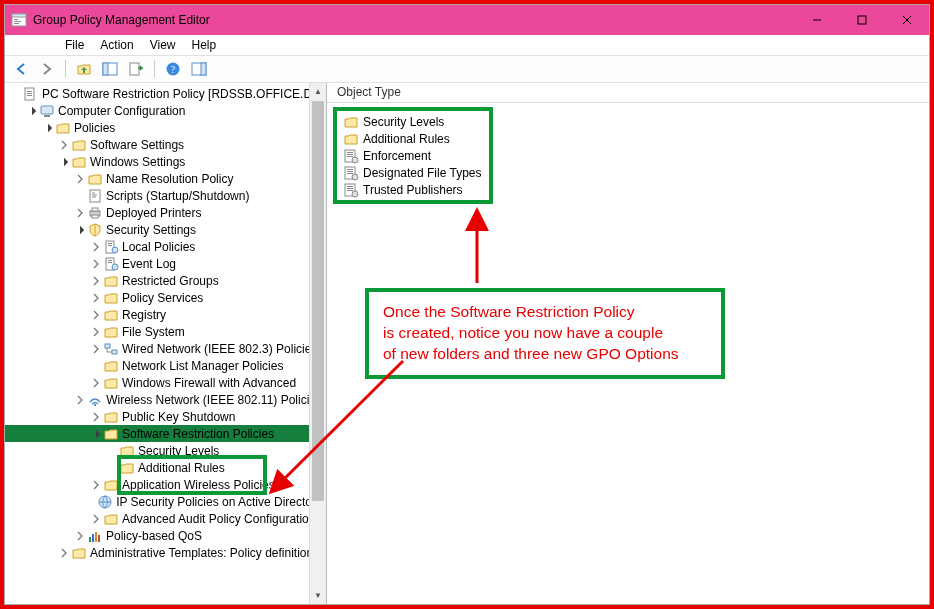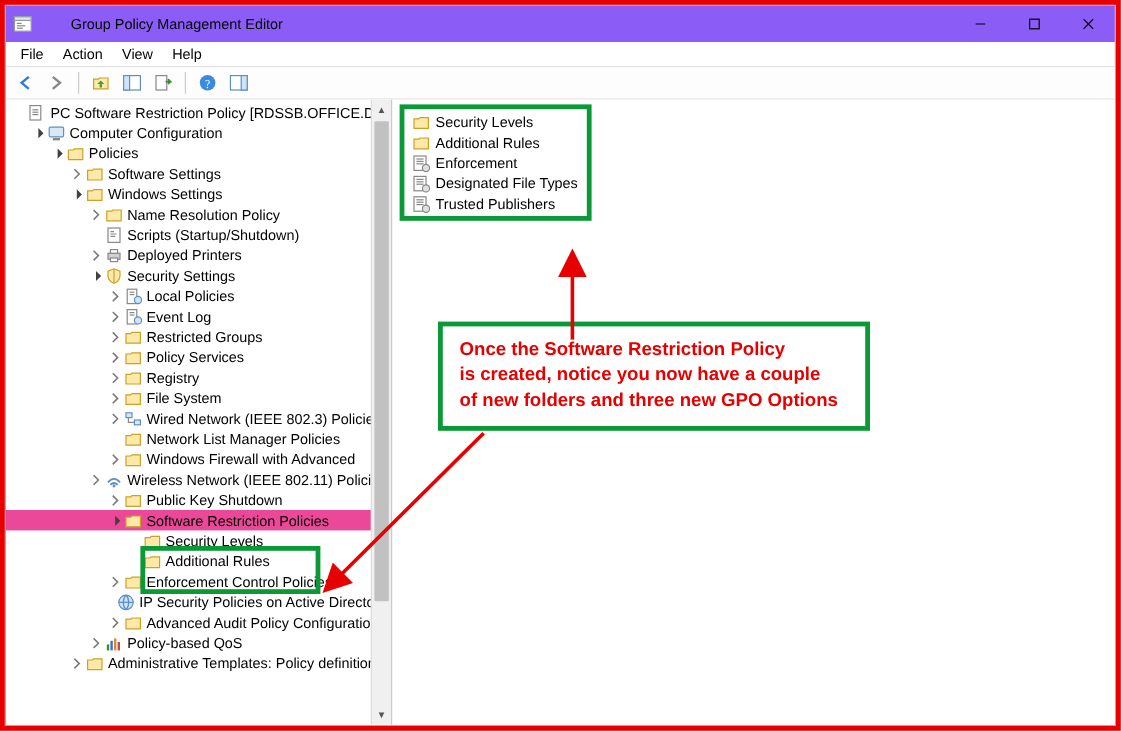--- a/index.html
+++ b/index.html
@@ -27,23 +27,22 @@
     display: flex;
     flex-direction: column;
     border: 1px solid #aaa;
   }
   
   .titlebar {
     height: 30px;
     display: flex;
     align-items: center;
     padding-left: 6px;
-    background: #8b5cf6;
+    background: #ec4899;
     flex: 0 0 auto;
-    gap: 26px;
   }
   .titlebar .app-icon {
     width: 16px; height: 16px;
     margin-right: 6px;
     display: flex; align-items: center; justify-content: center;
   }
   .titlebar .title-text { flex: 1; font-size: 12px; }
   .win-controls { display: flex; height: 100%; }
   .win-btn {
     width: 45px; height: 100%;
@@ -51,20 +50,21 @@
     font-size: 12px;
     cursor: default;
   }
   
   .menubar {
     height: 20px;
     display: flex;
     align-items: center;
     padding: 0 4px;
     flex: 0 0 auto;
+    margin-left: 48px;
   }
   .menubar .menu-item {
     padding: 2px 8px;
     font-size: 12px;
     cursor: default;
   }
   
   .toolbar {
     height: 28px;
     display: flex;
@@ -126,21 +126,21 @@
   
   .tree { font-size: 12px; }
   .tree-row {
     display: flex;
     align-items: center;
     height: 17px;
     white-space: nowrap;
     padding-right: 4px;
   }
   .tree-row.selected {
-    background: #ec4899;
+    background: #15803d;
   }
   .tree-indent {
     display: inline-block;
     height: 1px;
   }
   .expander {
     width: 14px; height: 14px;
     display: inline-flex;
     align-items: center; justify-content: center;
     color: #555;
@@ -168,21 +168,21 @@
     padding: 0 4px;
     white-space: nowrap;
   }
   .list-row .node-icon { margin-right: 4px; }
   
   .annot {
     position: absolute;
     border: 4px solid #0b9937;
     background: #fff;
     color: #e60000;
-    font-weight: bold;
+    font-weight: normal;
     font-size: 15.5px;
     padding: 10px 14px;
     line-height: 1.35;
   }
   
   svg.annot-arrows {
     position: absolute;
     inset: 0;
     width: 100%;
     height: 100%;
@@ -632,21 +632,21 @@
             <span class="expander ">
               <svg width="10" height="10">
                 <path d="M3 1 L7 5 L3 9" fill="none" stroke="#777" stroke-width="1.3"></path>
               </svg>
             </span>
             <span class="node-icon">
               <svg width="16" height="16">
                 <path d="M2 5 L6 5 L7 4 L14 4 L14 13 L2 13 Z" fill="#ffe9a8" stroke="#c9a227"></path>
               </svg>
             </span>
-            <span class="node-label">Enforcement Control Policies</span>
+            <span class="node-label">Application Wireless Policies</span>
           </div>
           <div class="tree-row">
             <span class="tree-indent" style="width: 84px;"></span>
             <span class="expander none"></span>
             <span class="node-icon">
               <svg width="16" height="16">
                 <circle cx="8" cy="8" r="6" fill="#cfe5f7" stroke="#5c8fc7"></circle>
                 <path d="M2 8 L14 8 M8 2 C5 5 5 11 8 14 M8 2 C11 5 11 11 8 14" stroke="#5c8fc7" fill="none"></path>
               </svg>
             </span>
@@ -701,20 +701,21 @@
       <div class="tree-scroll">
         <div class="arrow" style="top:0">▲</div>
         <div class="thumb" style="top:18px; height:400px"></div>
         <div class="arrow" style="bottom:0">▼</div>
       </div>
 
       <div class="hl-box" id="tree-hl-box" style="left: 112px; top: 372px; width: 150px; height: 40px;"></div>
     </div>
 
     <div class="detail-pane">
+      <div class="detail-header">Object Type</div>
       <div class="detail-body">
 
         <div class="hl-box" style="left:6px; top:4px; width:160px; padding:2px 2px;">
           <div class="list-row">
             <span class="node-icon">
                 <svg width="16" height="16">
                   <path d="M2 5 L6 5 L7 4 L14 4 L14 13 L2 13 Z" fill="#ffe9a8" stroke="#c9a227"></path>
                 </svg>
               </span>
             <span>Security Levels</span>

